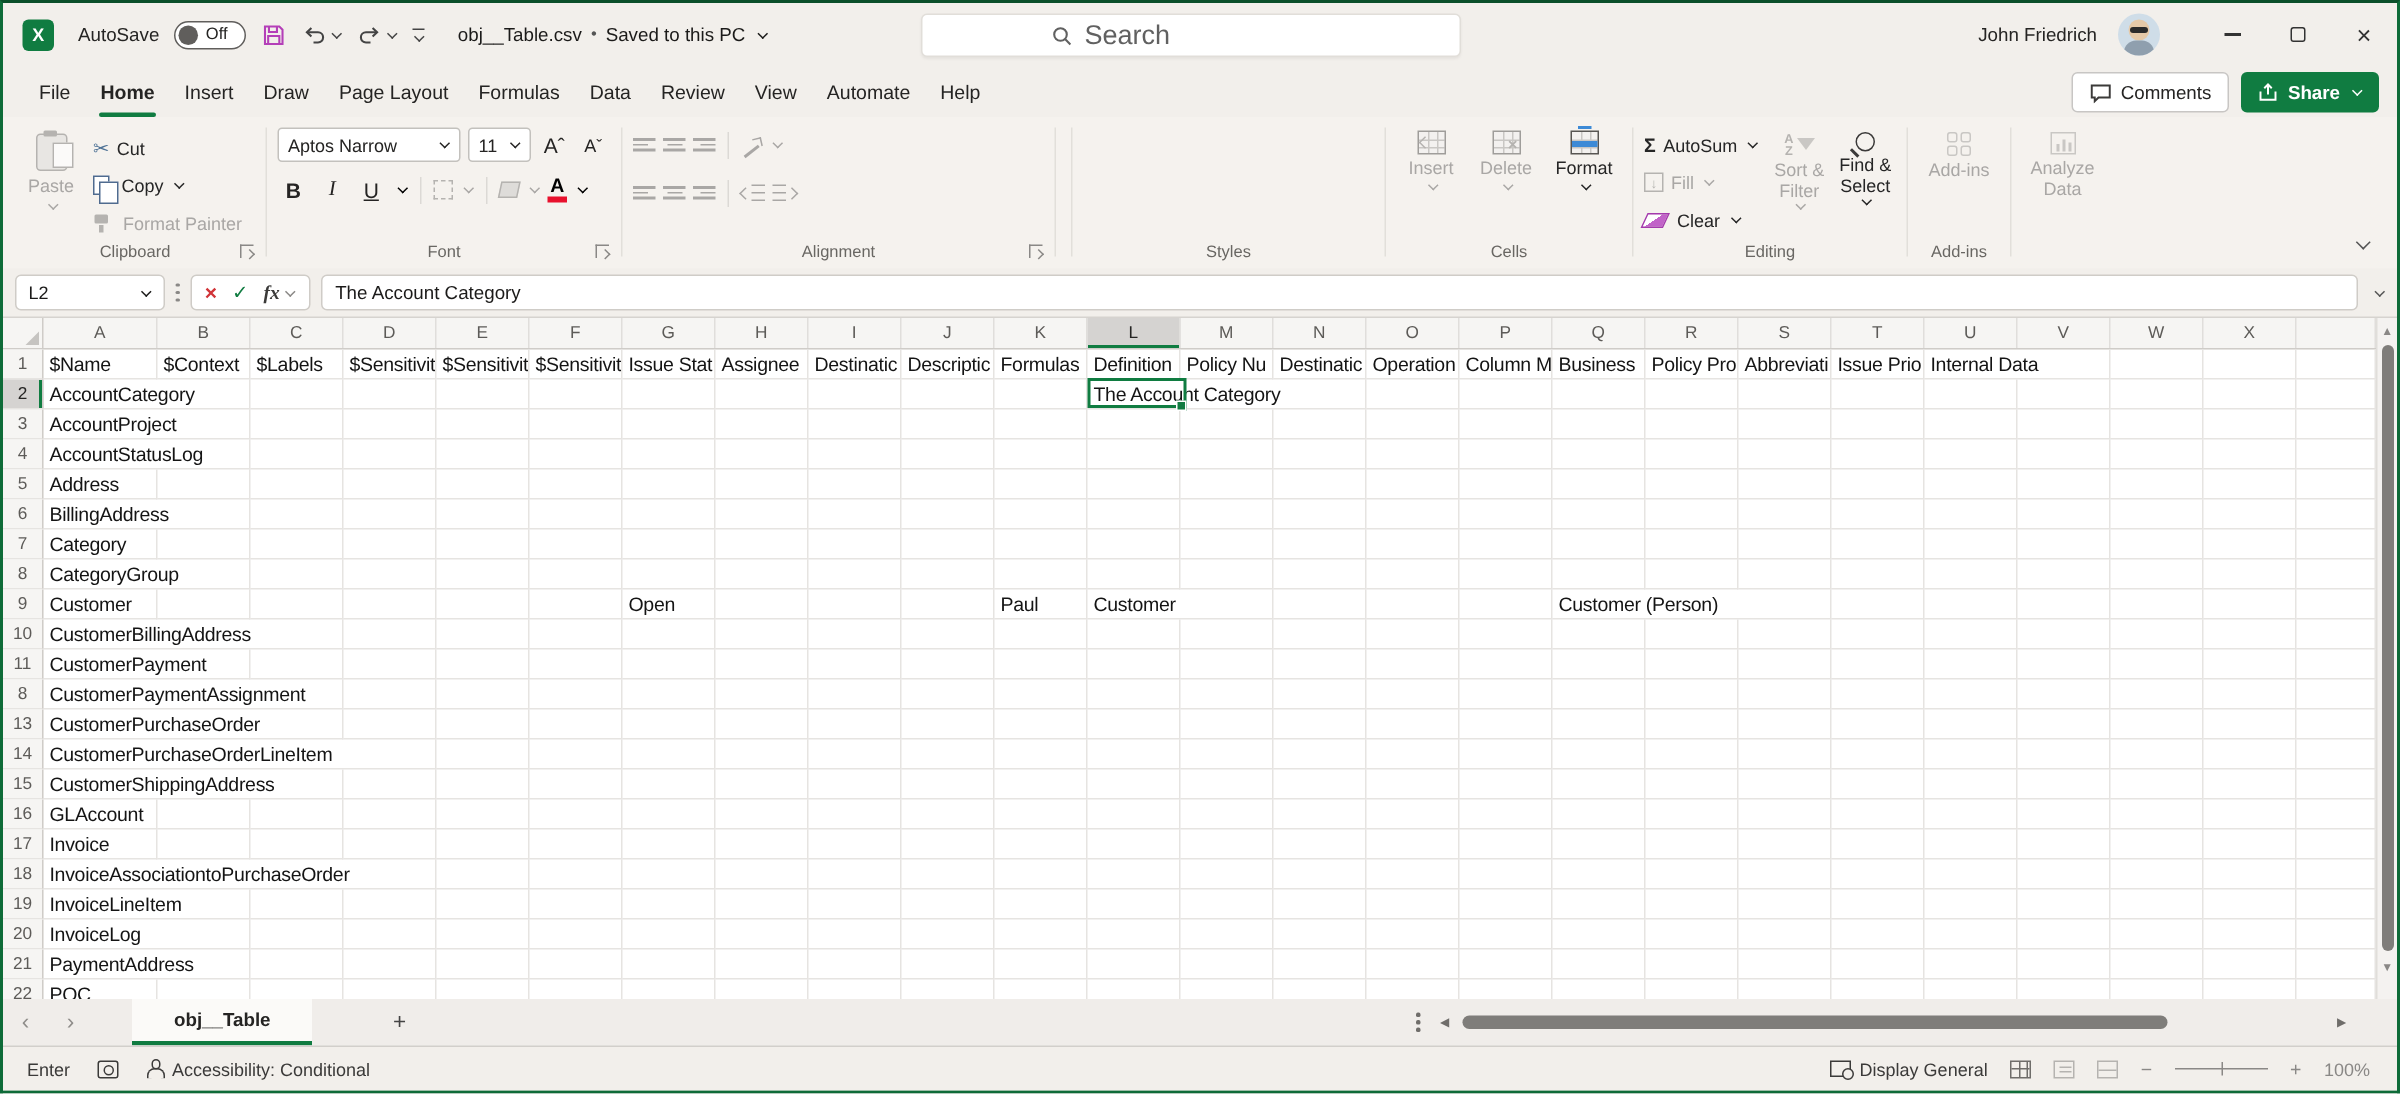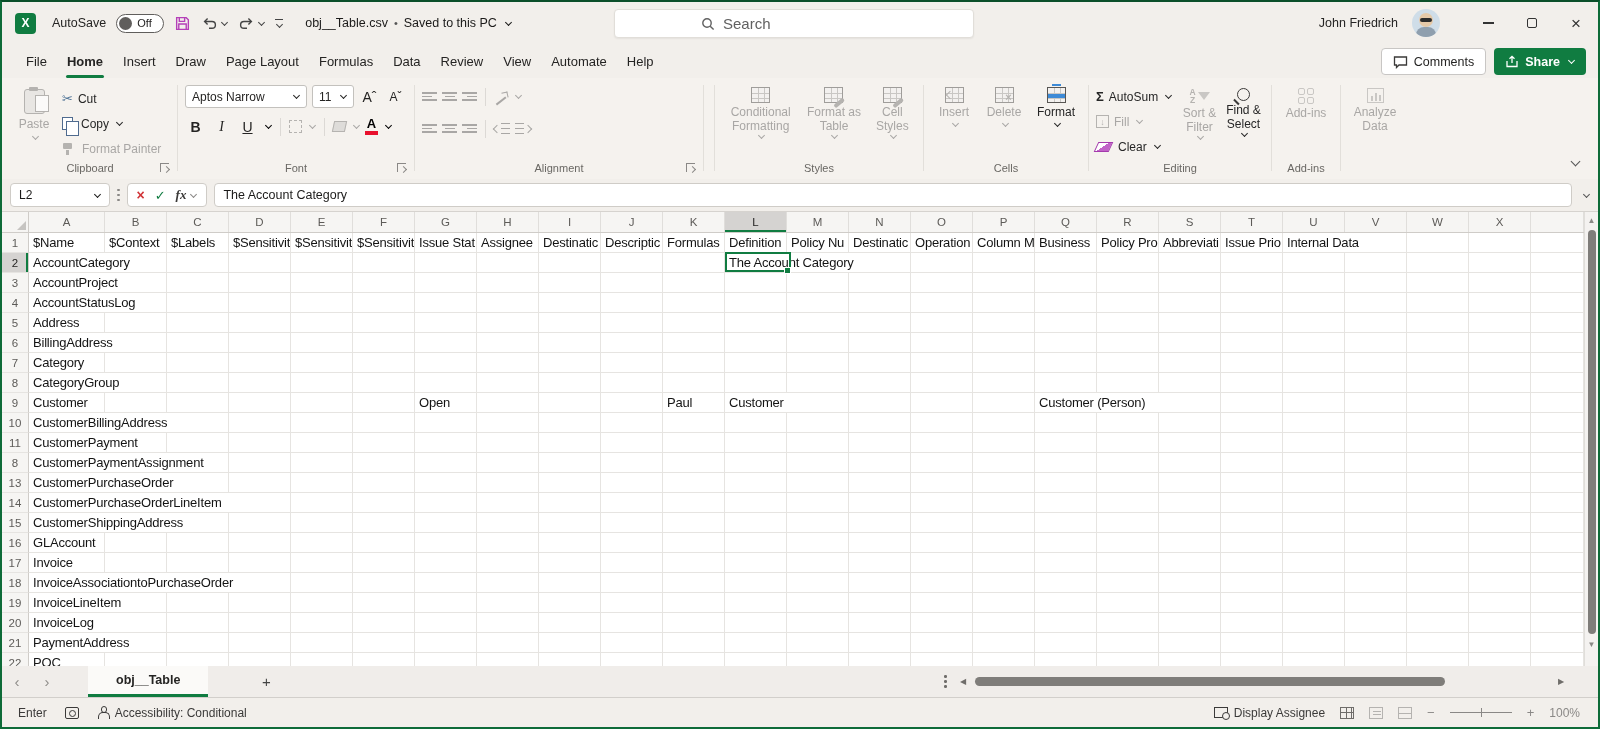--- a/index.html
+++ b/index.html
@@ -16,21 +16,21 @@
 .logo{width:21px;height:21px;background:#107C41;color:#fff;border-radius:4px;font-size:12px;font-weight:bold;display:flex;align-items:center;justify-content:center;margin-left:13px}
 .qat{display:flex;align-items:center;gap:10px;margin-left:16px;color:#333}
 .as-lbl{font-size:12.5px;color:#252423}
 .toggle{width:48px;height:19px;border:1px solid #605e5c;border-radius:10px;background:#fff;display:flex;align-items:center;padding:0 5px 0 2px;gap:5px}
 .knob{width:13px;height:13px;border-radius:50%;background:#605e5c}
 .toggle span{font-size:11px;color:#252423}
 .qbtn{display:flex;align-items:center;color:#444;gap:1px}
 #doc-title{display:flex;align-items:center;margin-left:22px;font-size:12.5px;color:#1b1a19;gap:6px;white-space:nowrap}
 #doc-title .dot{color:#555;font-size:11px}
 #searchbox{position:absolute;left:612px;top:7px;width:360px;height:29px;background:#fff;border:1px solid #e1ded9;border-radius:4px;display:flex;align-items:center;padding-left:86px;gap:8px;box-shadow:0 1px 2px rgba(0,0,0,.06)}
-#searchbox span{font-size:15px;color:#616161}
+#searchbox span{font-size:18px;color:#616161}
 #tb-right{position:absolute;right:0;top:0;height:42px;display:flex;align-items:center}
 #user-name{font-size:12.5px;color:#252423;margin-right:14px}
 .avatar{width:28px;height:28px;border-radius:50%;background:#cfdde8;overflow:hidden;position:relative;margin-right:26px}
 .avatar i{position:absolute;left:7px;top:4px;width:14px;height:14px;border-radius:50%;background:#e5c9a8}
 .avatar u{position:absolute;left:8px;top:9px;width:12px;height:4px;border-radius:2px;background:#2b2b2b}
 .avatar b{position:absolute;left:4px;top:18px;width:20px;height:12px;border-radius:8px 8px 0 0;background:#8f9fae}
 .winbtn{width:44px;height:42px;display:flex;align-items:center;justify-content:center;color:#333}
 .minbar{width:11px;height:1.4px;background:#333}
 .maxbox{width:10px;height:10px;border:1.4px solid #333;border-radius:2px}
 .closex{font-size:17px;line-height:1}
@@ -384,37 +384,20 @@
         </div>
       </div>
       <div class="glabel">Alignment</div>
       <i class="lnch"></i>
     </div>
     <div class="gdiv"></div>
 
     <div class="gdiv"></div>
 
     <div class="rgroup" style="width:198px">
-      <div style="display:flex;justify-content:space-around;padding-top:3px">
-        <div class="bigbtn dis" style="width:78px">
-          <i class="grid-ic"></i>
-          <span>Conditional Formatting</span>
-            <i class="cv"></i>
-        </div>
-        <div class="bigbtn dis" style="width:62px">
-          <i class="grid-ic brush"></i>
-          <span>Format as Table</span>
-            <i class="cv"></i>
-        </div>
-        <div class="bigbtn dis" style="width:48px">
-          <i class="grid-ic brush"></i>
-          <span>Cell Styles</span>
-            <i class="cv"></i>
-        </div>
-      </div>
       <div class="glabel">Styles</div>
     </div>
     <div class="gdiv"></div>
 
     <div class="rgroup" style="width:154px">
       <div style="display:flex;justify-content:space-around;padding-top:3px">
         <div class="bigbtn dis" style="width:44px">
           <i class="grid-ic">
               <i class="arrow-l"></i>
             </i>
@@ -1174,21 +1157,21 @@
       <span>Enter</span>
       <i class="macro-ic"></i>
       <span class="acc">
         <i class="person"></i>
         <span>Accessibility: Conditional</span>
       </span>
     </div>
     <div class="rt">
       <span class="dset">
         <i class="dset-ic"></i>
-        <span>Display Assignee</span>
+        <span>Display General</span>
       </span>
       <i class="view-ic"></i>
       <i class="view-ic pl"></i>
       <i class="view-ic pb"></i>
       <span class="zbtn">−</span>
       <i class="ztrack"></i>
       <span class="zbtn">+</span>
       <span class="zlbl">100%</span>
     </div>
   </div>

